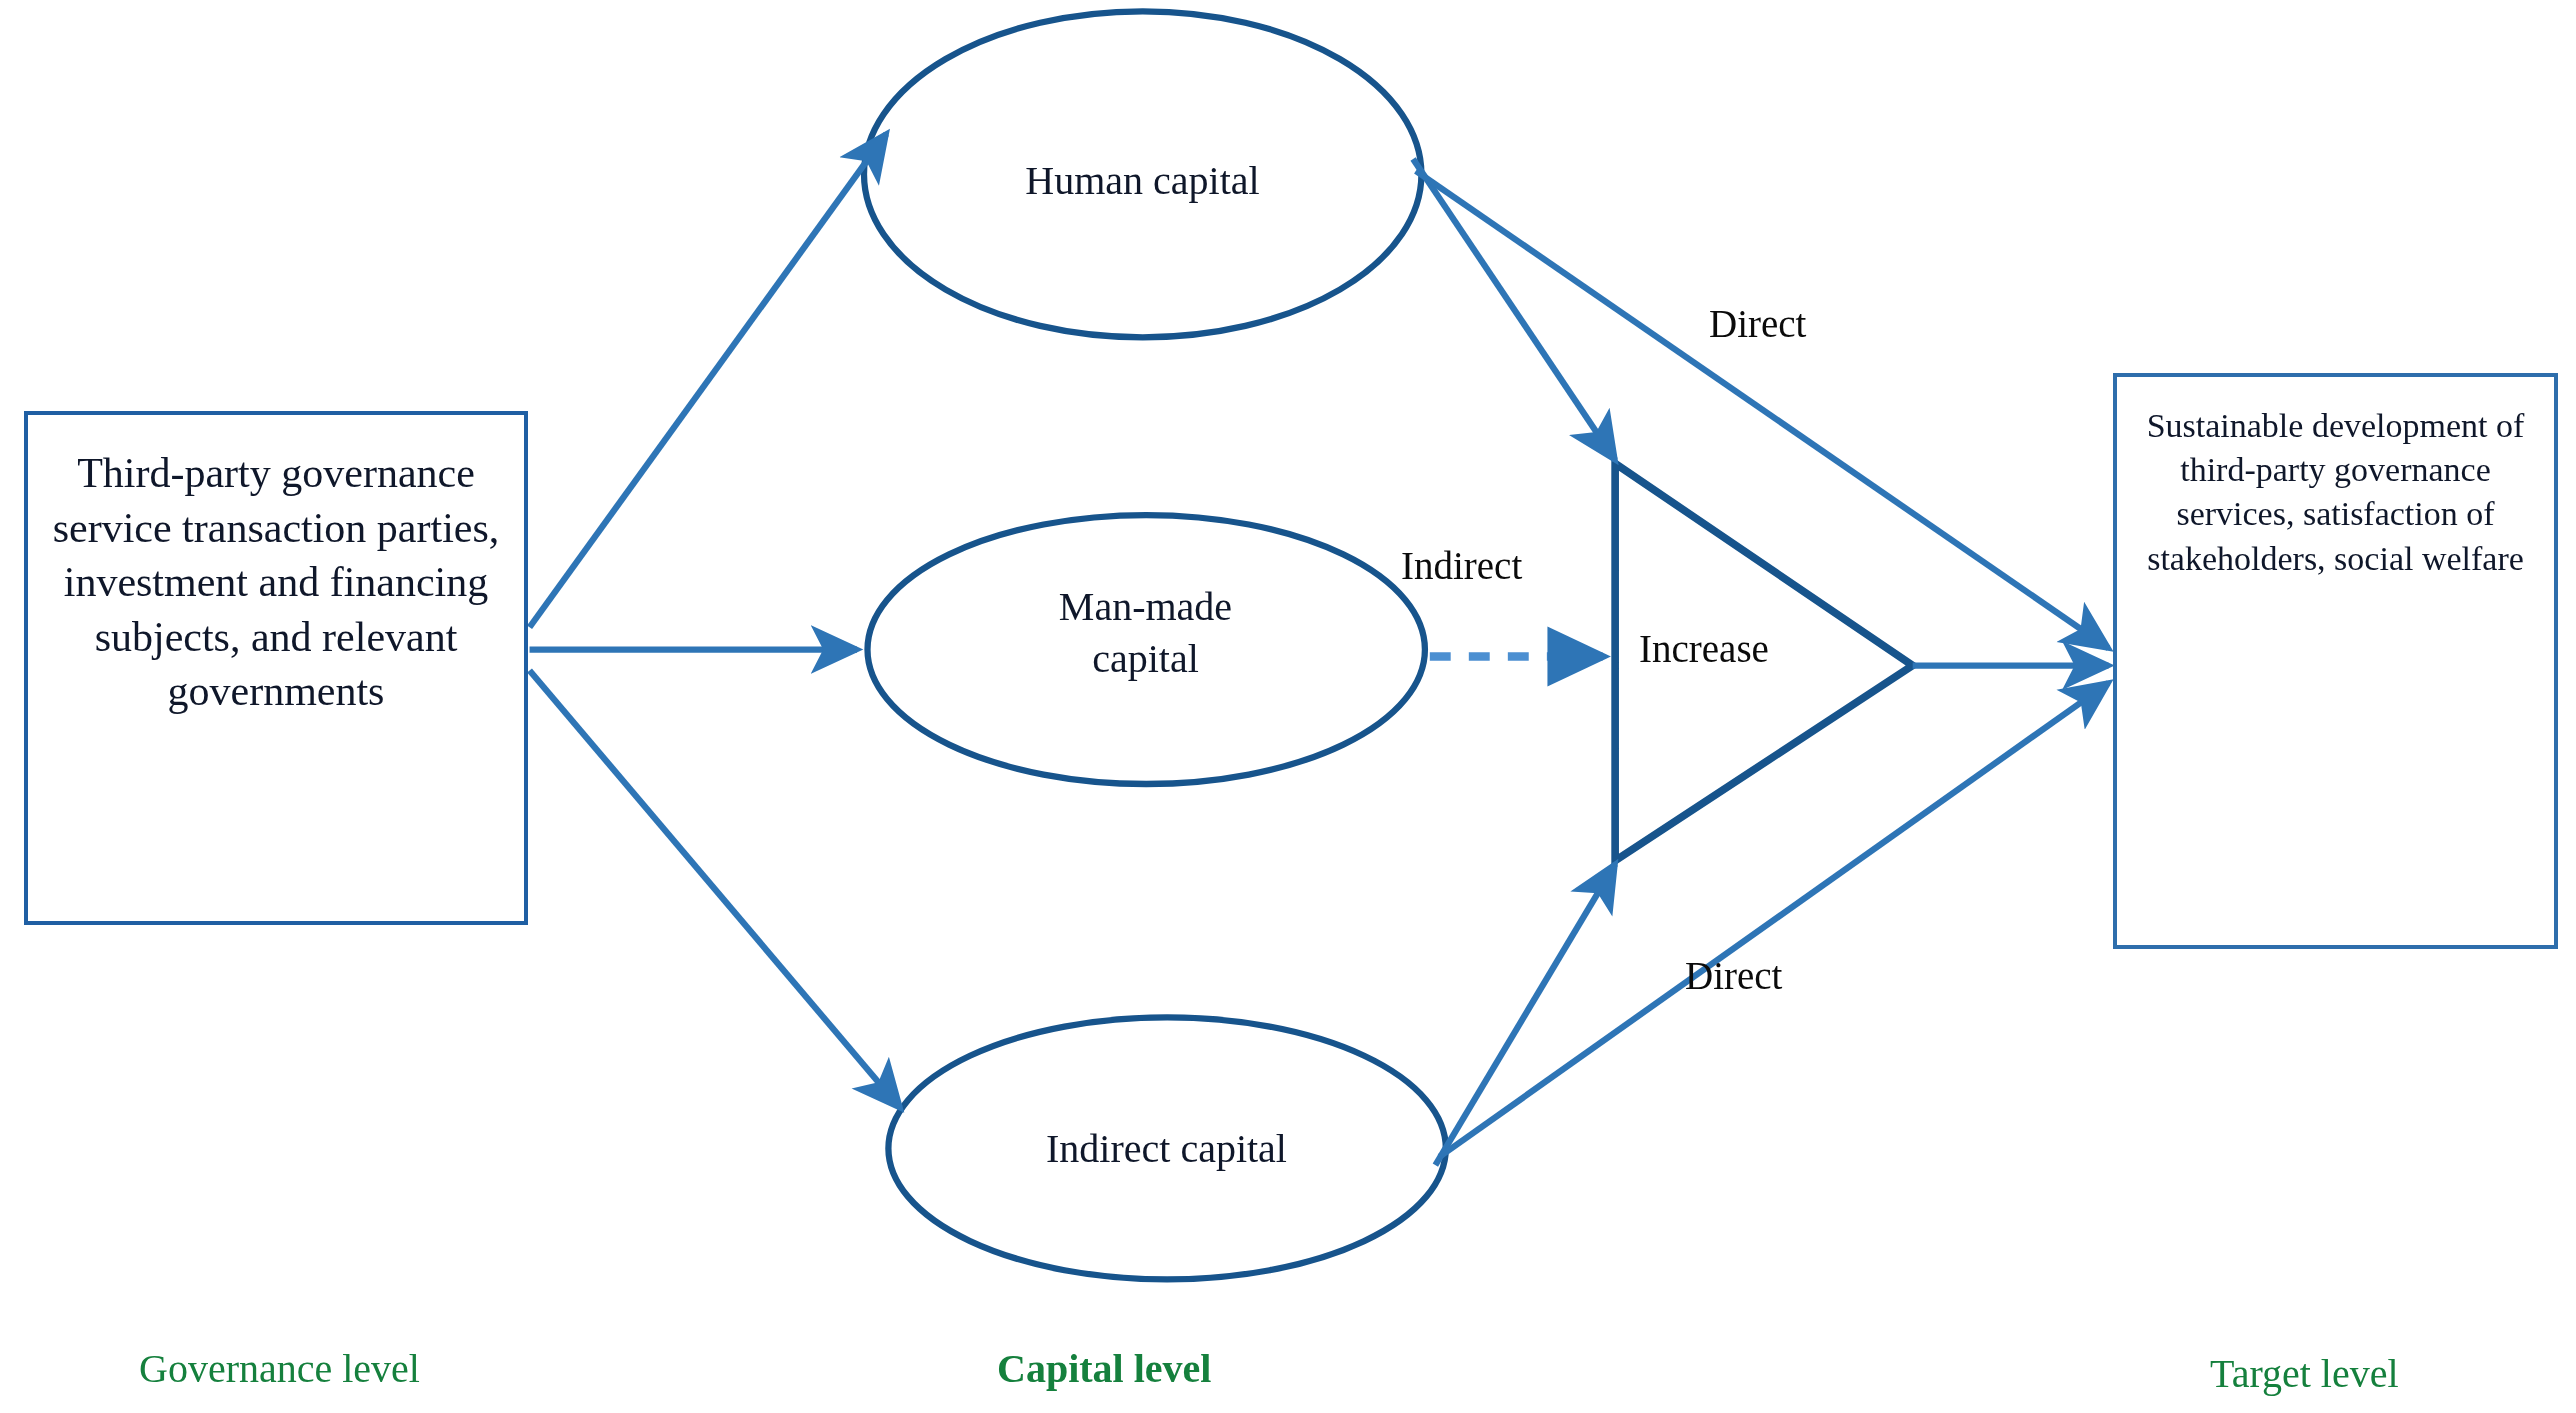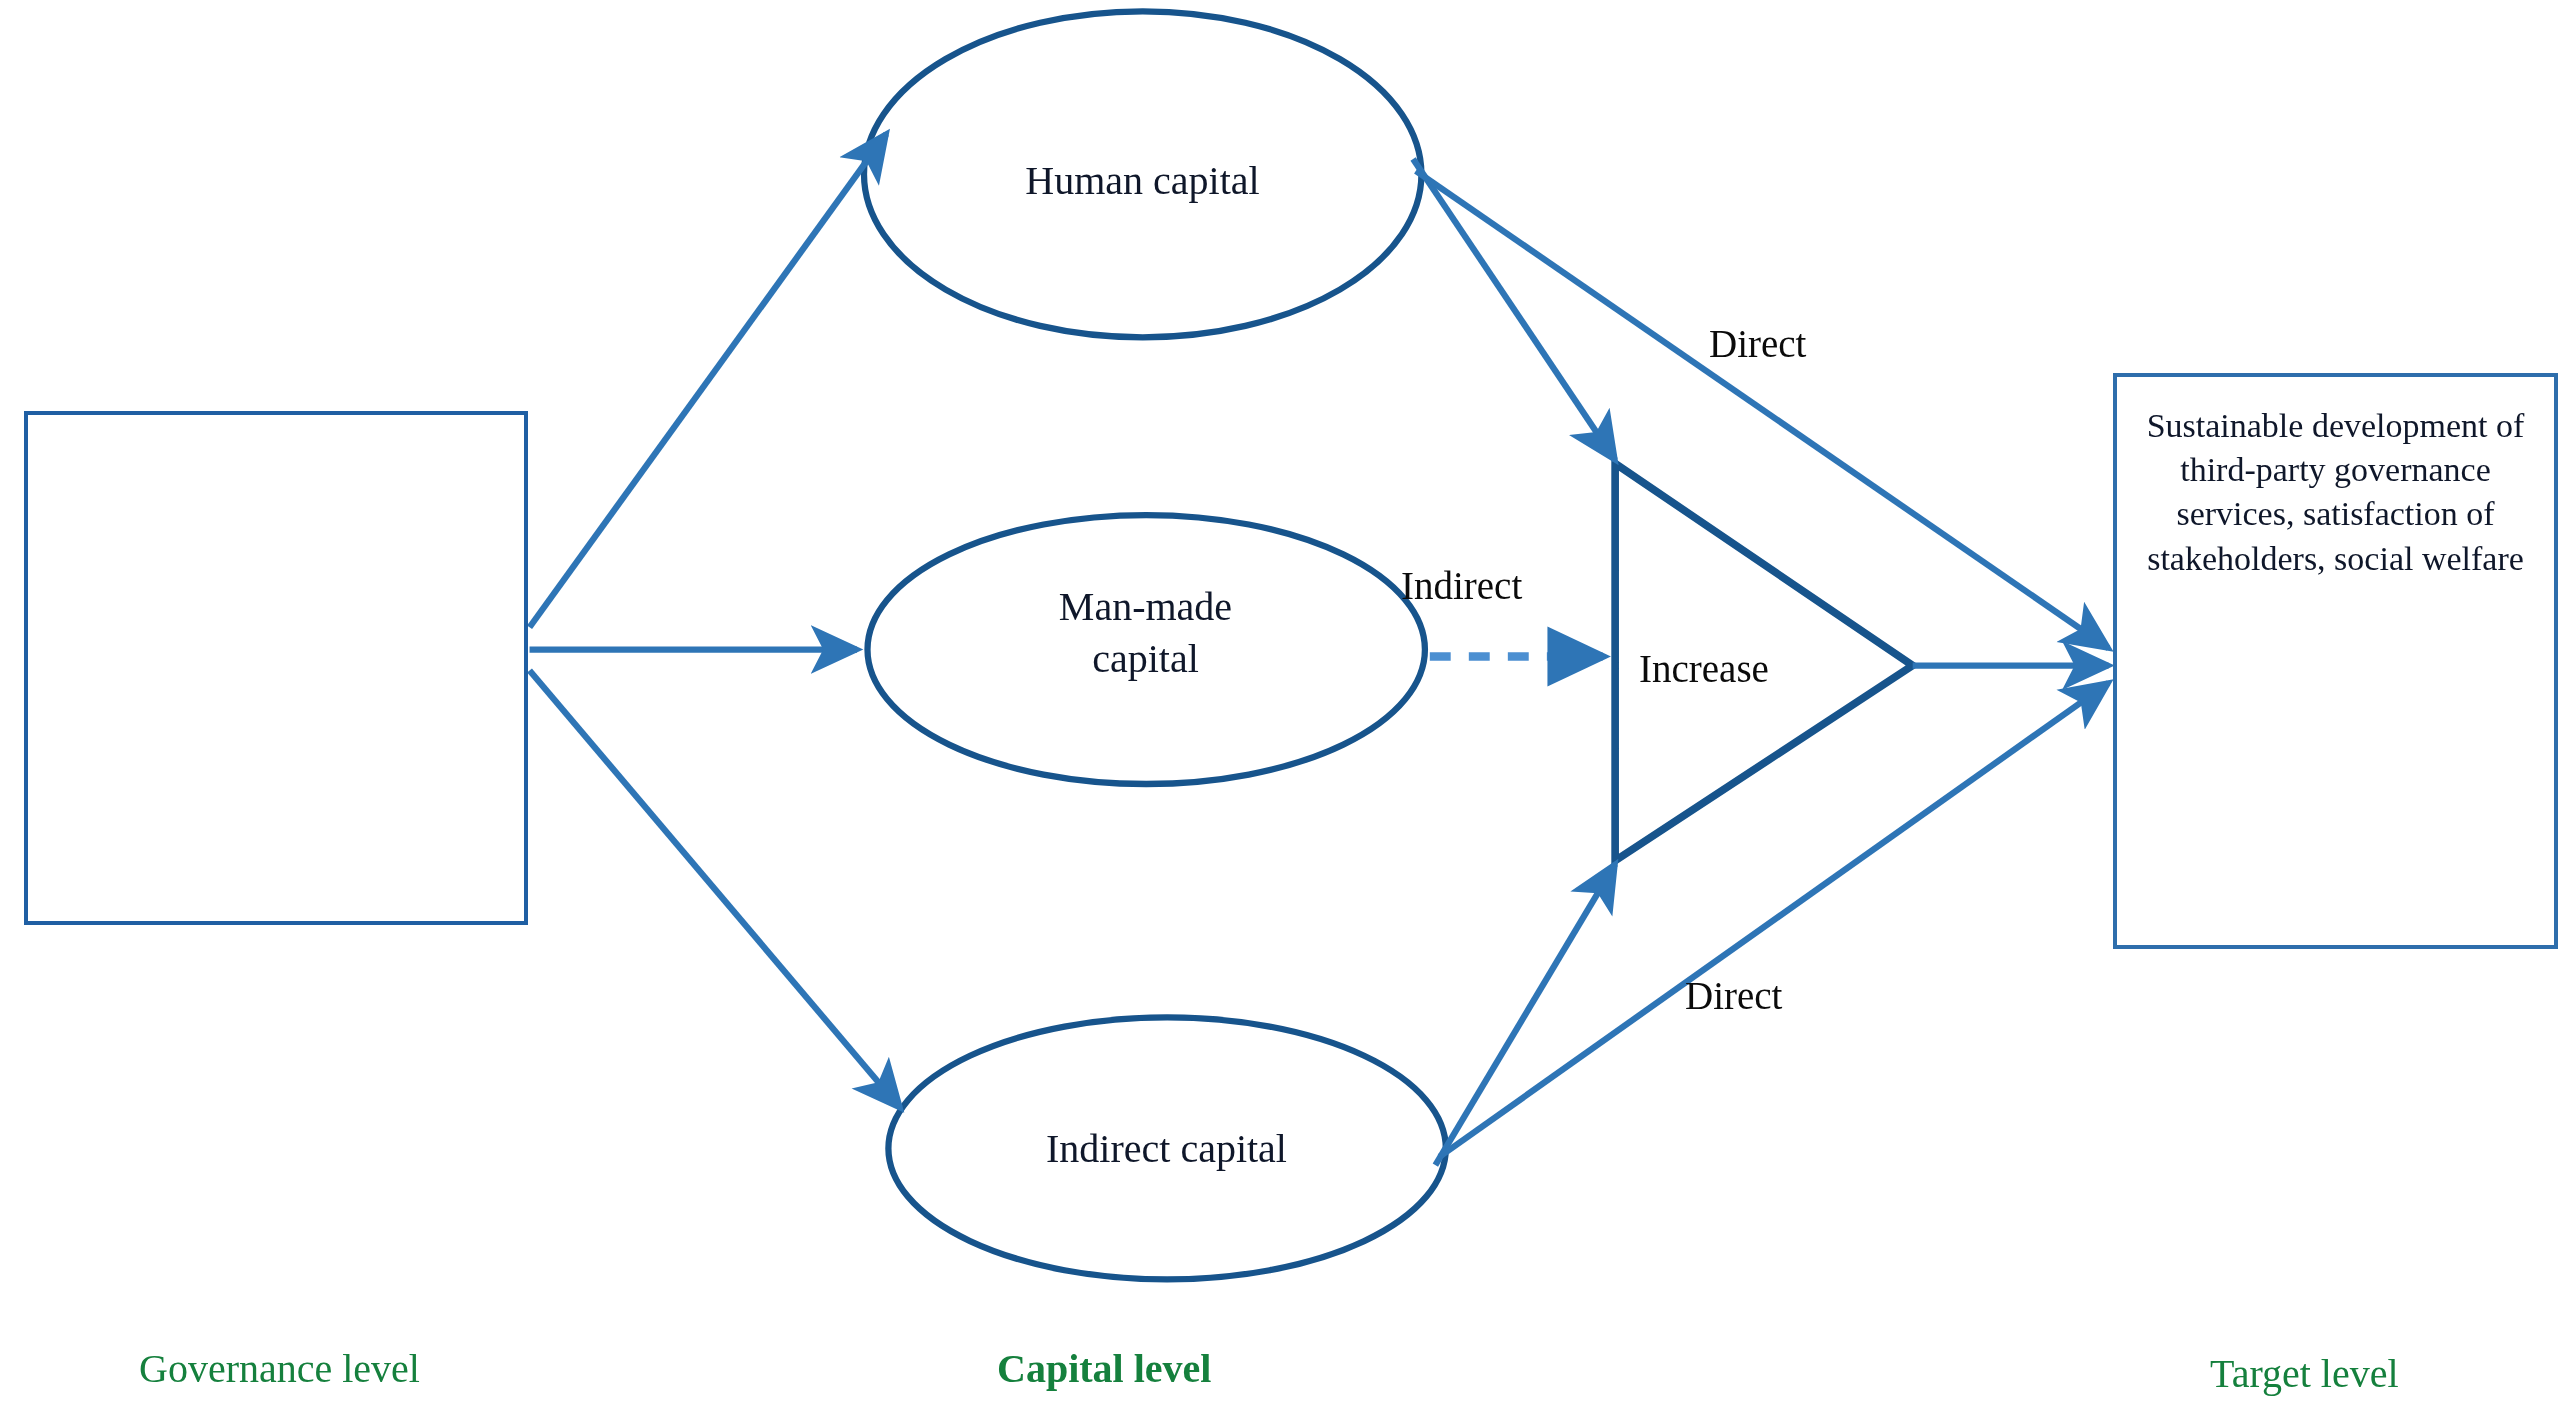--- a/index.html
+++ b/index.html
@@ -86,21 +86,20 @@
     width: 557px;
     font-size: 40px;
   }
   
   .edge-label {
     position: absolute;
     color: #0b0b0b;
     font-size: 39px;
     white-space: nowrap;
     pointer-events: none;
-    margin-top: 20px;
   }
   #label-direct-top   { left: 1709px; top: 301px; }
   #label-direct-bottom{ left: 1685px; top: 953px; }
   #label-indirect     { left: 1401px; top: 543px; }
   #label-increase     { left: 1639px; top: 626px; }
   
   .level-caption {
     position: absolute;
     color: #15803d;
     font-size: 40px;
@@ -144,20 +143,21 @@
     <line x1="2060" y1="1672" x2="2318" y2="1240" stroke="#2E75B6" stroke-width="9" marker-end="url(#arrow-solid)"></line>
 
     <line x1="2066" y1="1660" x2="3026" y2="980" stroke="#2E75B6" stroke-width="9" marker-end="url(#arrow-solid)"></line>
 
     <line x1="2052" y1="942" x2="2300" y2="942" stroke="#4C8FD1" stroke-width="12" stroke-dasharray="30 26" marker-end="url(#arrow-dashed)"></line>
 
     <line x1="2745" y1="955" x2="3026" y2="955" stroke="#2E75B6" stroke-width="9" marker-end="url(#arrow-solid)"></line>
   </svg>
 
   <div id="gov-box"></div>
+  <div id="gov-box-text" class="node-text">Third-party governance service transaction parties, investment and financing subjects, and relevant governments</div>
 
   <div id="target-box"></div>
   <div id="target-box-text" class="node-text">Sustainable development of third-party governance services, satisfaction of stakeholders, social welfare</div>
 
   <div id="human-label" class="node-text">Human capital</div>
   <div id="manmade-label" class="node-text">Man-made
 capital</div>
   <div id="natural-label" class="node-text">Indirect capital</div>
 
   <div id="label-direct-top" class="edge-label">Direct</div>

